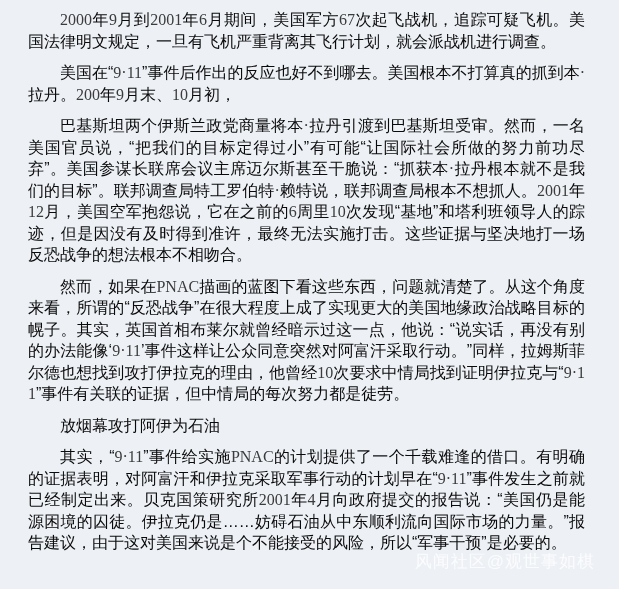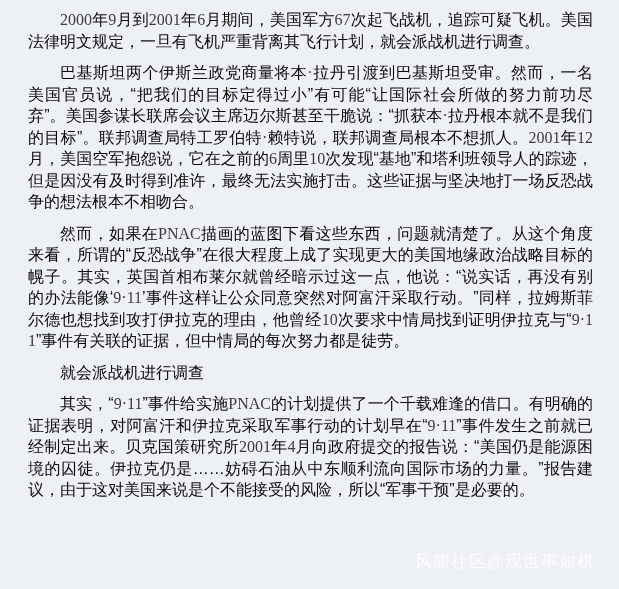--- a/index.html
+++ b/index.html
@@ -15,21 +15,21 @@
     font-family: "Liberation Sans", sans-serif;
   }
   .article {
     padding: 9px 26px 0 28px;
     color: #0a0a0a;
     font-size: 16px;
     line-height: 21.5px;
     text-align: justify;
   }
   .block {
-    margin: 0 0 10px 0;
+    margin: 0 8px 10px 0;
     text-indent: 2em;
     word-break: break-all;
   }
   .heading {
     
   }
   .latin {
     font-family: "Liberation Serif", serif;
     color: #3b3b3b;
   }
@@ -43,19 +43,20 @@
     opacity: 0.8;
     white-space: nowrap;
     pointer-events: none;
   }
 </style>
 </head>
 <body>
 
 <div class="article">
   <p class="block para cjk-text"><span class="latin">2000</span>年<span class="latin">9</span>月到<span class="latin">2001</span>年<span class="latin">6</span>月期间，美国军方<span class="latin">67</span>次起飞战机，追踪可疑飞机。美国法律明文规定，一旦有飞机严重背离其飞行计划，就会派战机进行调查。</p>
+  <p class="block para cjk-text">美国在“<span class="latin">9·11</span>”事件后作出的反应也好不到哪去。美国根本不打算真的抓到本<span class="latin">·</span>拉丹。<span class="latin">200</span>年<span class="latin">9</span>月末、<span class="latin">10</span>月初，</p>
   <p class="block para cjk-text">巴基斯坦两个伊斯兰政党商量将本<span class="latin">·</span>拉丹引渡到巴基斯坦受审。然而，一名美国官员说，“把我们的目标定得过小”有可能“让国际社会所做的努力前功尽弃”。美国参谋长联席会议主席迈尔斯甚至干脆说：“抓获本<span class="latin">·</span>拉丹根本就不是我们的目标”。联邦调查局特工罗伯特<span class="latin">·</span>赖特说，联邦调查局根本不想抓人。<span class="latin">2001</span>年<span class="latin">12</span>月，美国空军抱怨说，它在之前的<span class="latin">6</span>周里<span class="latin">10</span>次发现“基地”和塔利班领导人的踪迹，但是因没有及时得到准许，最终无法实施打击。这些证据与坚决地打一场反恐战争的想法根本不相吻合。</p>
   <p class="block para cjk-text">然而，如果在<span class="latin">PNAC</span>描画的蓝图下看这些东西，问题就清楚了。从这个角度来看，所谓的“反恐战争”在很大程度上成了实现更大的美国地缘政治战略目标的幌子。其实，英国首相布莱尔就曾经暗示过这一点，他说：“说实话，再没有别的办法能像‘<span class="latin">9·11</span>’事件这样让公众同意突然对阿富汗采取行动。”同样，拉姆斯菲尔德也想找到攻打伊拉克的理由，他曾经<span class="latin">10</span>次要求中情局找到证明伊拉克与“<span class="latin">9·11</span>”事件有关联的证据，但中情局的每次努力都是徒劳。</p>
-  <p class="block heading cjk-text">就会派战机进行调查</p>
+  <p class="block heading cjk-text">放烟幕攻打阿伊为石油</p>
   <p class="block para cjk-text">其实，“<span class="latin">9·11</span>”事件给实施<span class="latin">PNAC</span>的计划提供了一个千载难逢的借口。有明确的证据表明，对阿富汗和伊拉克采取军事行动的计划早在“<span class="latin">9·11</span>”事件发生之前就已经制定出来。贝克国策研究所<span class="latin">2001</span>年<span class="latin">4</span>月向政府提交的报告说：“美国仍是能源困境的囚徒。伊拉克仍是……妨碍石油从中东顺利流向国际市场的力量。”报告建议，由于这对美国来说是个不能接受的风险，所以“军事干预”是必要的。</p>
 </div>
 
 <div class="watermark">风闻社区@观世事如棋</div>
 
 </body></html>

